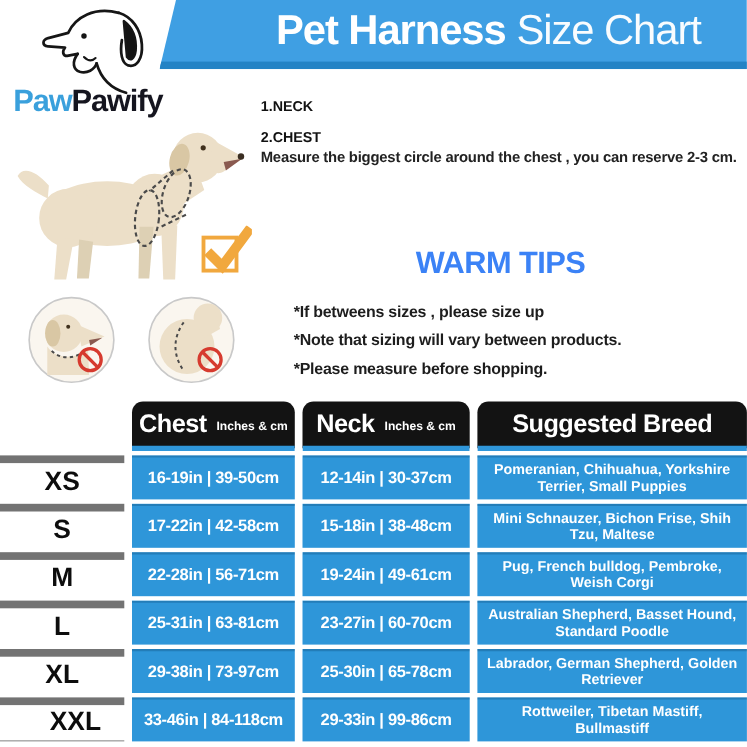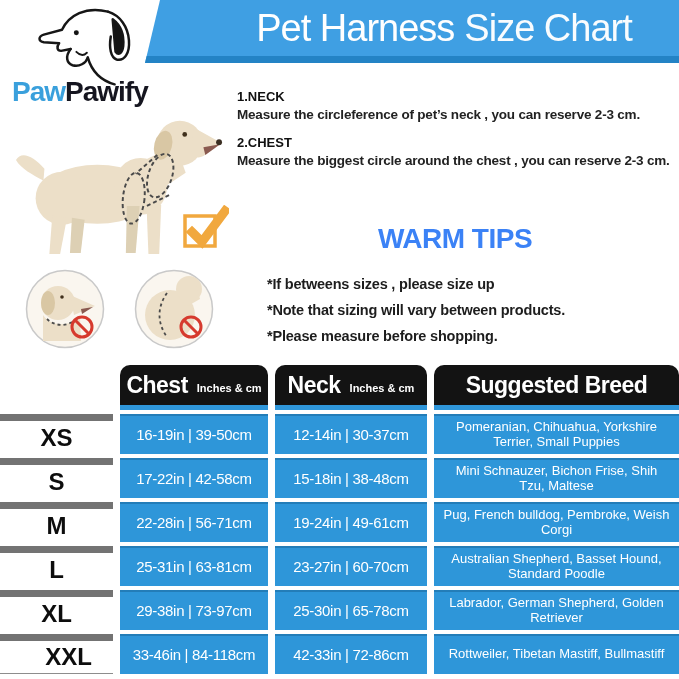--- a/index.html
+++ b/index.html
@@ -16,21 +16,21 @@
   
   .banner{
     position:absolute;left:145px;top:0;width:534px;height:63px;background:#3f9fe3;
     clip-path:polygon(15px 0,100% 0,100% 100%,0 100%);
   }
   .banner .darkstrip{position:absolute;left:0;right:0;bottom:0;height:7px;background:#2383c5;}
   .banner .title{
     position:absolute;left:0;right:0;top:0;height:56px;line-height:56px;text-align:center;
     padding-left:64px;color:#ffffff;font-size:38px;letter-spacing:-1px;white-space:nowrap;
   }
-  .banner .title .b{font-weight:normal;}
+  .banner .title .b{font-weight:bold;}
   .banner .title .l{font-weight:normal;margin-left:10px;opacity:.97;}
   
   .mainphoto{position:absolute;left:10px;top:104px;}
   .checkbox-icon{position:absolute;left:182px;top:205px;}
   .inset{position:absolute;width:80px;height:80px;}
   .inset.left{left:25px;top:269px;}
   .inset.right{left:134px;top:269px;}
   
   .measure{position:absolute;left:237px;top:76px;width:436px;}
   .measure h2{margin:0;text-align:center;font-size:25px;letter-spacing:-0.5px;color:#111;}
@@ -56,22 +56,22 @@
   .corner{background:#ffffff;}
   .cell-size{
     display:flex;align-items:center;justify-content:center;
     font-size:24px;font-weight:bold;color:#0d0d0d;border-top:7px solid #737373;
   }
   .cell-size.last{border-bottom:1px solid #8d8d8d;padding-left:24px;}
   .cell-blue{
     background:#2e96d9;color:#ffffff;display:flex;align-items:center;justify-content:center;
     text-align:center;box-shadow:inset 0 2px 0 rgba(8,62,100,0.28);
   }
-  .cell-val{font-size:15px;font-weight:normal;letter-spacing:-0.3px;white-space:nowrap;}
-  .cell-breed{font-size:13px;font-weight:400;line-height:1.18;padding:12px 8px;}
+  .cell-val{font-size:15px;font-weight:bold;letter-spacing:-0.3px;white-space:nowrap;}
+  .cell-breed{font-size:13px;font-weight:700;line-height:1.18;padding:12px 8px;}
 </style>
 </head>
 <body>
 
 <div id="canvas">
 
   <div class="logo">
     <svg width="128" height="88" viewBox="0 0 120 92">
       <g stroke="#161616" stroke-width="2.6" fill="none" stroke-linecap="round" stroke-linejoin="round">
         <path d="M85 8 C 62 2, 44 12, 37 27 L 18 32 C 12 34, 12 39, 18 40 L 34 41 C 31 45, 32 49, 36 49 L 46 47"></path>
@@ -151,21 +151,20 @@
     </g>
     <path d="M33 24 C 23 38, 23 54, 33 68" stroke="#4a4a4a" stroke-width="1.8" fill="none" stroke-dasharray="3 3"></path>
     <g transform="translate(57,58)">
       <circle r="10" fill="none" stroke="#d63a2e" stroke-width="3"></circle>
       <line x1="-7" y1="-7" x2="7" y2="7" stroke="#d63a2e" stroke-width="3"></line>
     </g>
   </svg>
 
   <div class="measure">
     <div class="step-label">1.NECK</div>
-    <div class="step-text">Measure the circleference of pet’s neck , you can reserve 2-3 cm.</div>
     <div class="step-label">2.CHEST</div>
     <div class="step-text">Measure the biggest circle around the chest , you can reserve 2-3 cm.</div>
   </div>
 
   <div class="tips">
     <h2>WARM TIPS</h2>
     <ul>
       <li>*If betweens sizes , please size up</li>
       <li>*Note that sizing will vary between products.</li>
       <li>*Please measure before shopping.</li>
@@ -206,17 +205,17 @@
     <div class="cell-blue cell-val">23-27in | 60-70cm</div>
     <div class="cell-blue cell-breed">Australian Shepherd, Basset Hound, Standard Poodle</div>
 
     <div class="cell-size">XL</div>
     <div class="cell-blue cell-val">29-38in | 73-97cm</div>
     <div class="cell-blue cell-val">25-30in | 65-78cm</div>
     <div class="cell-blue cell-breed">Labrador, German Shepherd, Golden Retriever</div>
 
     <div class="cell-size last">XXL</div>
     <div class="cell-blue cell-val">33-46in | 84-118cm</div>
-    <div class="cell-blue cell-val">42-33in | 72-86cm</div>
+    <div class="cell-blue cell-val">29-33in | 99-86cm</div>
     <div class="cell-blue cell-breed">Rottweiler, Tibetan Mastiff, Bullmastiff</div>
   </div>
 
 </div>
 
 </body></html>

